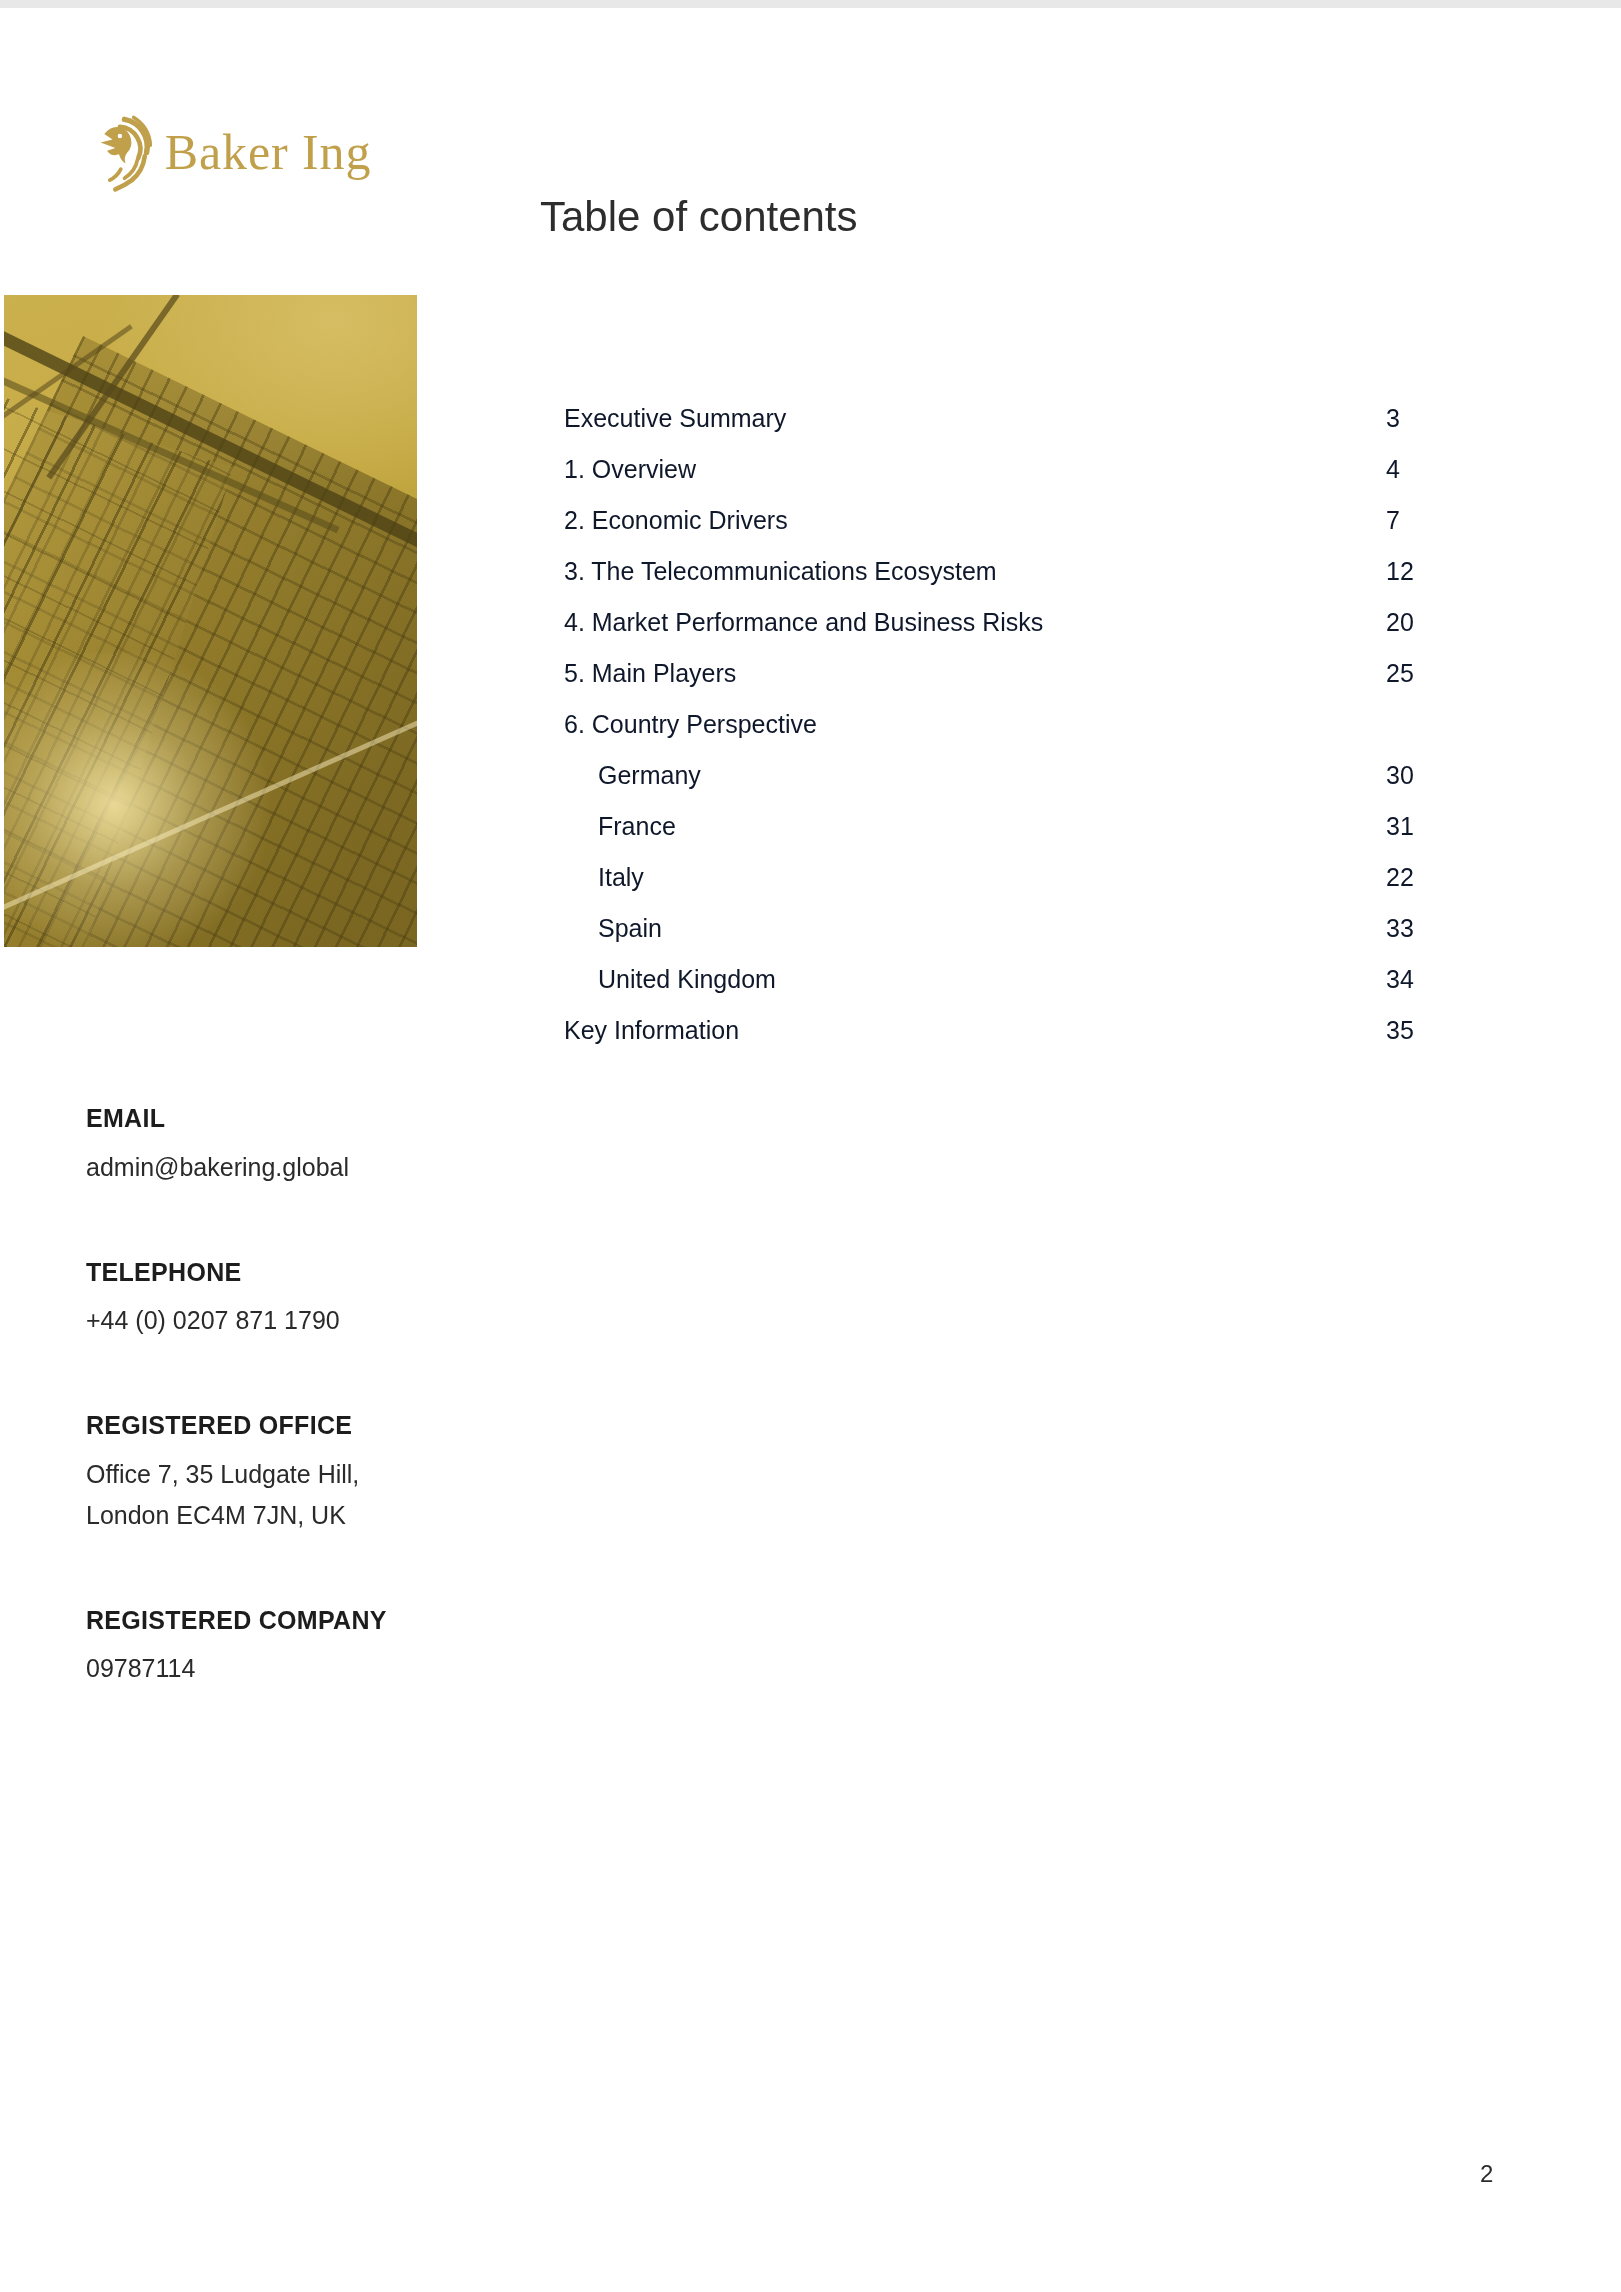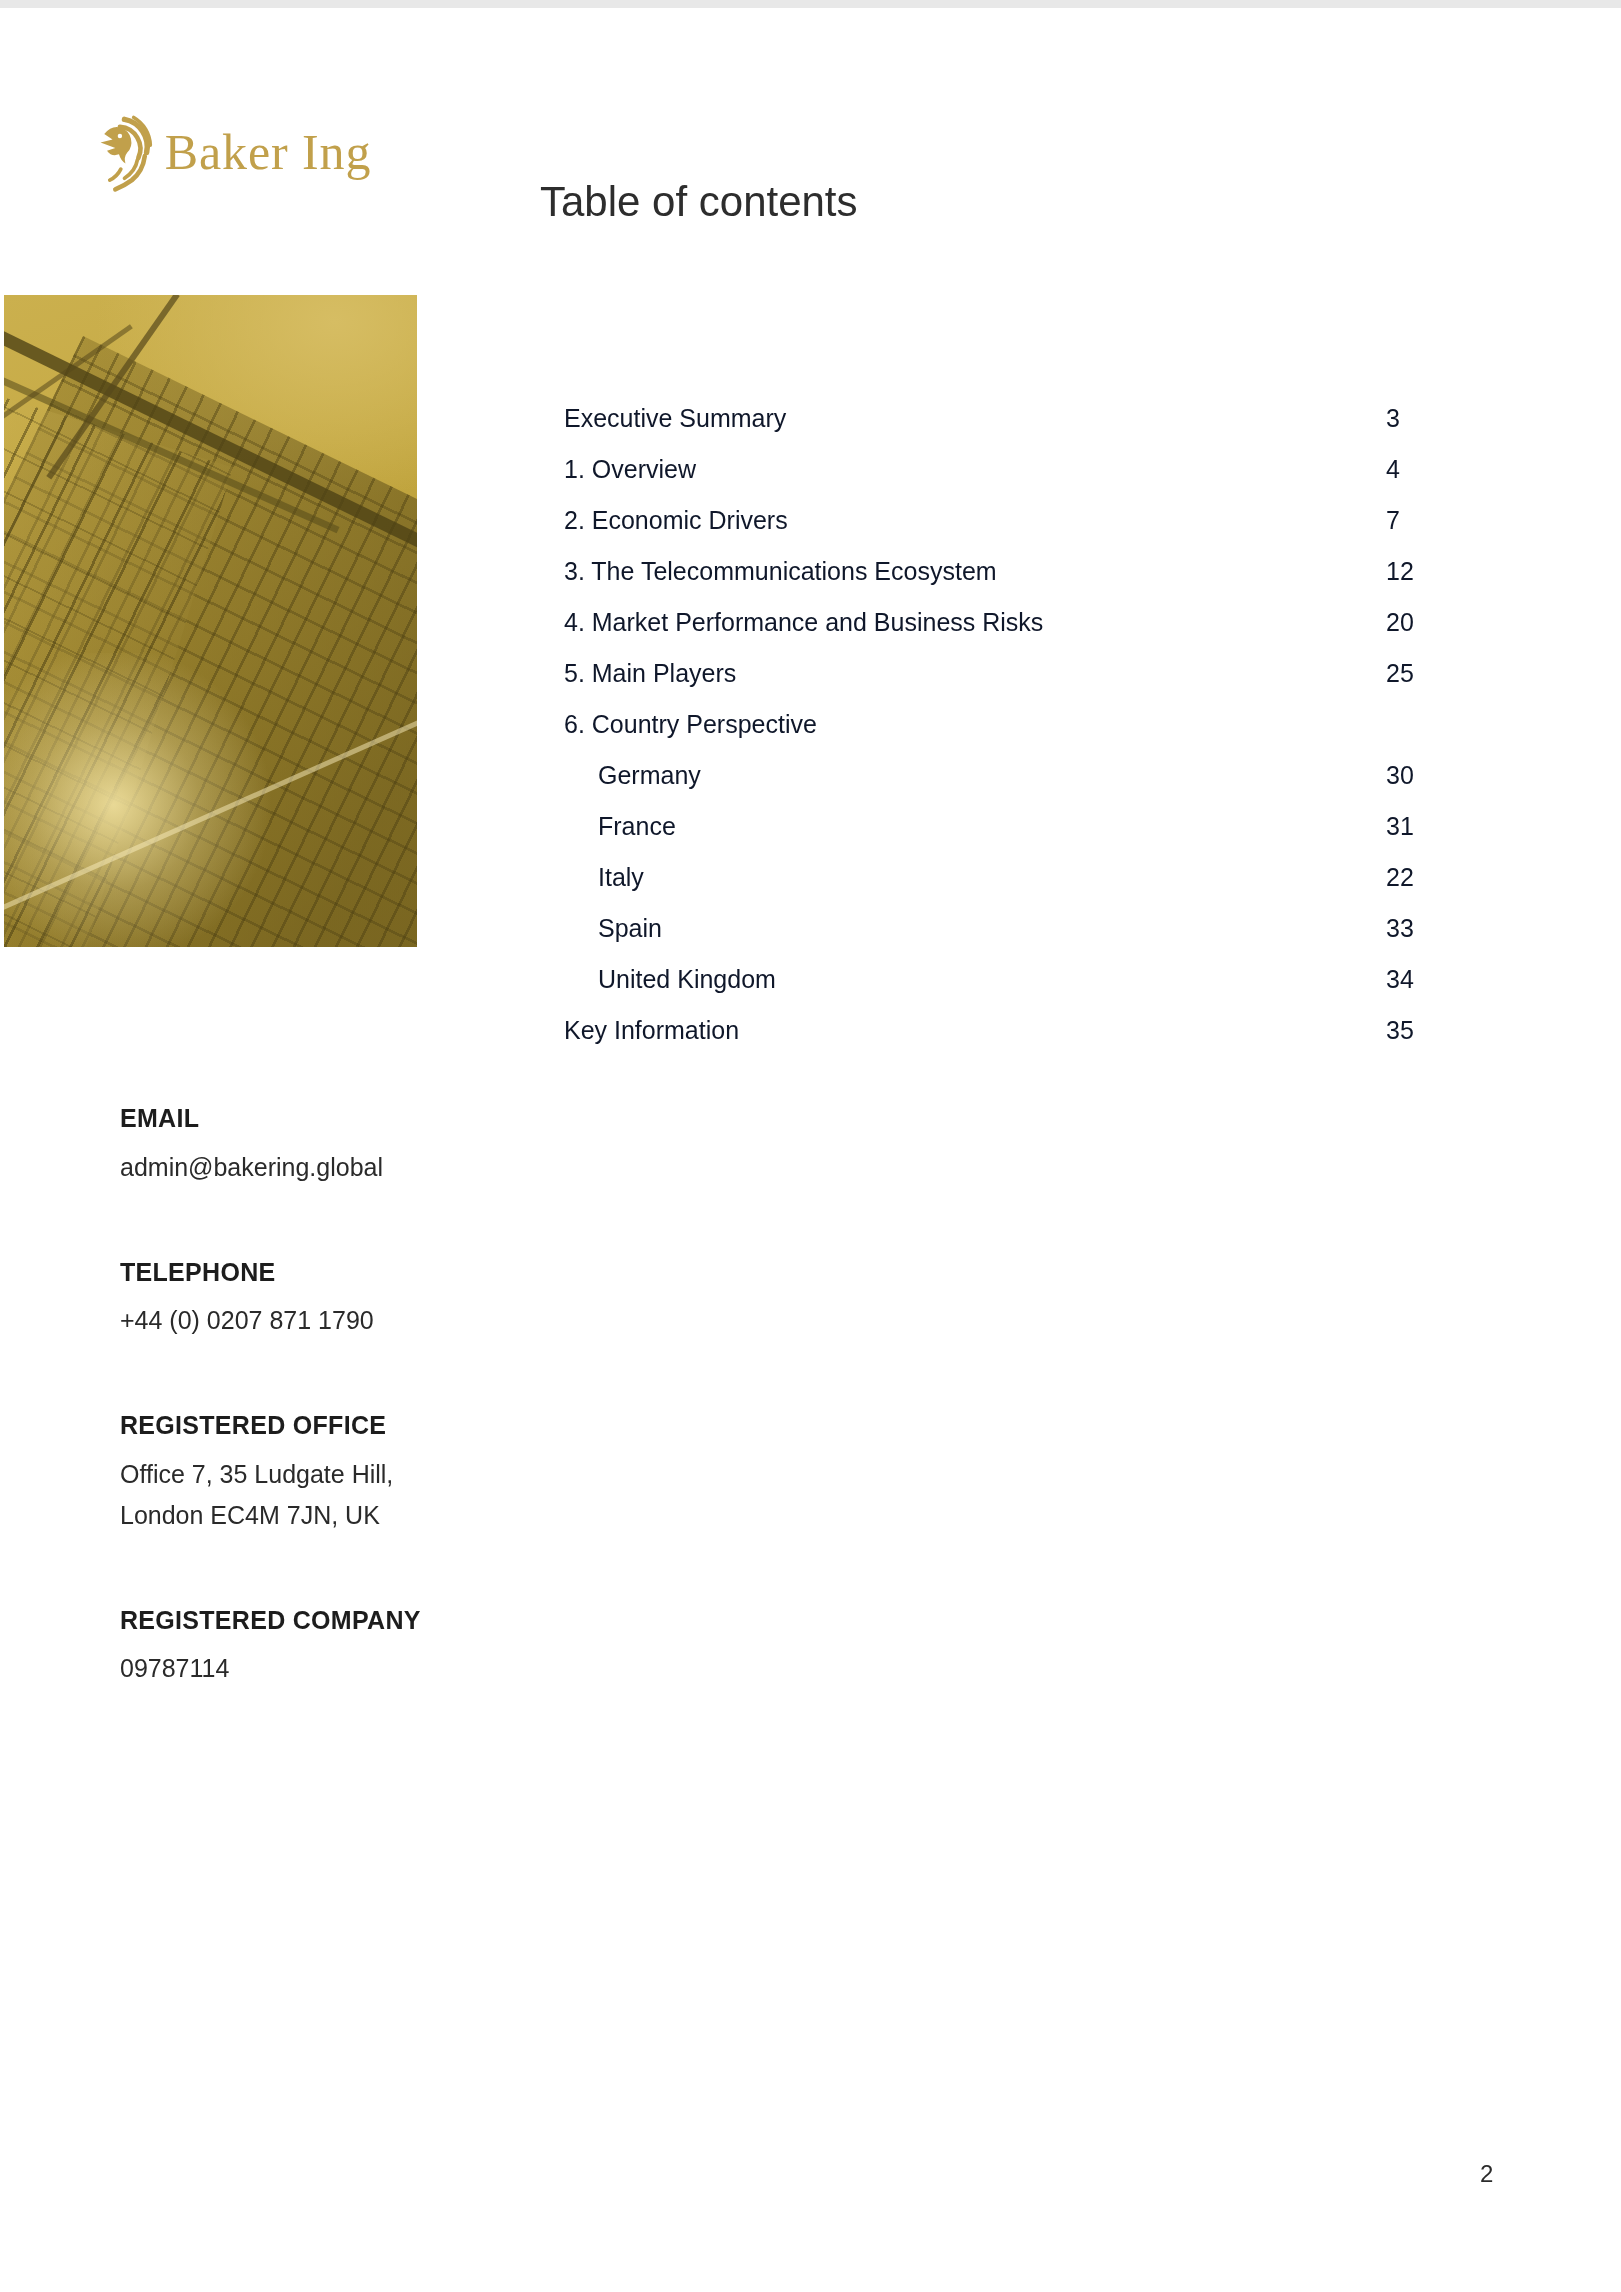--- a/index.html
+++ b/index.html
@@ -11,21 +11,21 @@
 
   
   .logo { position:absolute; left:95px; top:104px; display:flex; align-items:center; gap:10.7px; }
   .logo svg { width:59px; height:81px; display:block; }
   .logo-text {
     font-family:"Liberation Serif", serif; font-size:50px; line-height:81px;
     color:#C1A04B; letter-spacing:0.9px; white-space:nowrap;
   }
 
   
-  .doc-title { position:absolute; left:540px; top:166px; font-size:42px; line-height:56px; color:#2d2d2d; }
+  .doc-title { position:absolute; left:540px; top:181px; font-size:42px; line-height:56px; color:#2d2d2d; }
 
   
   .photo {
     position:absolute; left:3.6px; top:287px; width:413px; height:652px; overflow:hidden;
     background:linear-gradient(160deg,#cbb04e 0%,#c5a943 30%,#b89c36 65%,#aa8f2e 100%);
   }
   .photo * { position:absolute; }
   .ph-sky { inset:0; background:radial-gradient(ellipse 385px 287px at 80% 4%, #d6bd63 0%, rgba(214,189,99,0) 62%); }
   .ph-face-right {
     left:79px; top:41px; width:681px; height:860px; transform-origin:0 0; transform:rotate(26deg);
@@ -52,21 +52,21 @@
   .ph-streak { left:-72px; top:502px; width:627px; height:4.5px; background:rgba(250,238,190,.5); transform:rotate(-24deg); }
 
   
   .toc { position:absolute; left:564px; top:385px; width:882px; font-size:25px; color:#0f172a; }
   .toc-row { position:relative; height:51px; line-height:51px; }
   .toc-label { position:absolute; left:0; white-space:nowrap; }
   .toc-row.indent .toc-label { left:34px; }
   .toc-page { position:absolute; left:822px; white-space:nowrap; }
 
   
-  .contact { position:absolute; left:120px; top:1094px; width:394px; }
+  .contact { position:absolute; left:86px; top:1094px; width:394px; }
   .contact-section { margin-bottom:68px; }
   .contact-label { font-size:25px; font-weight:700; line-height:32px; color:#1d1d1d; letter-spacing:0.3px; }
   .contact-value { font-size:25px; line-height:41px; margin-top:12.5px; color:#2a2a2a; white-space:pre-line; }
 
   
   .page-number { position:absolute; left:1480px; top:2152px; font-size:24px; color:#2b2b2b; }
 </style>
 </head>
 <body>
 

